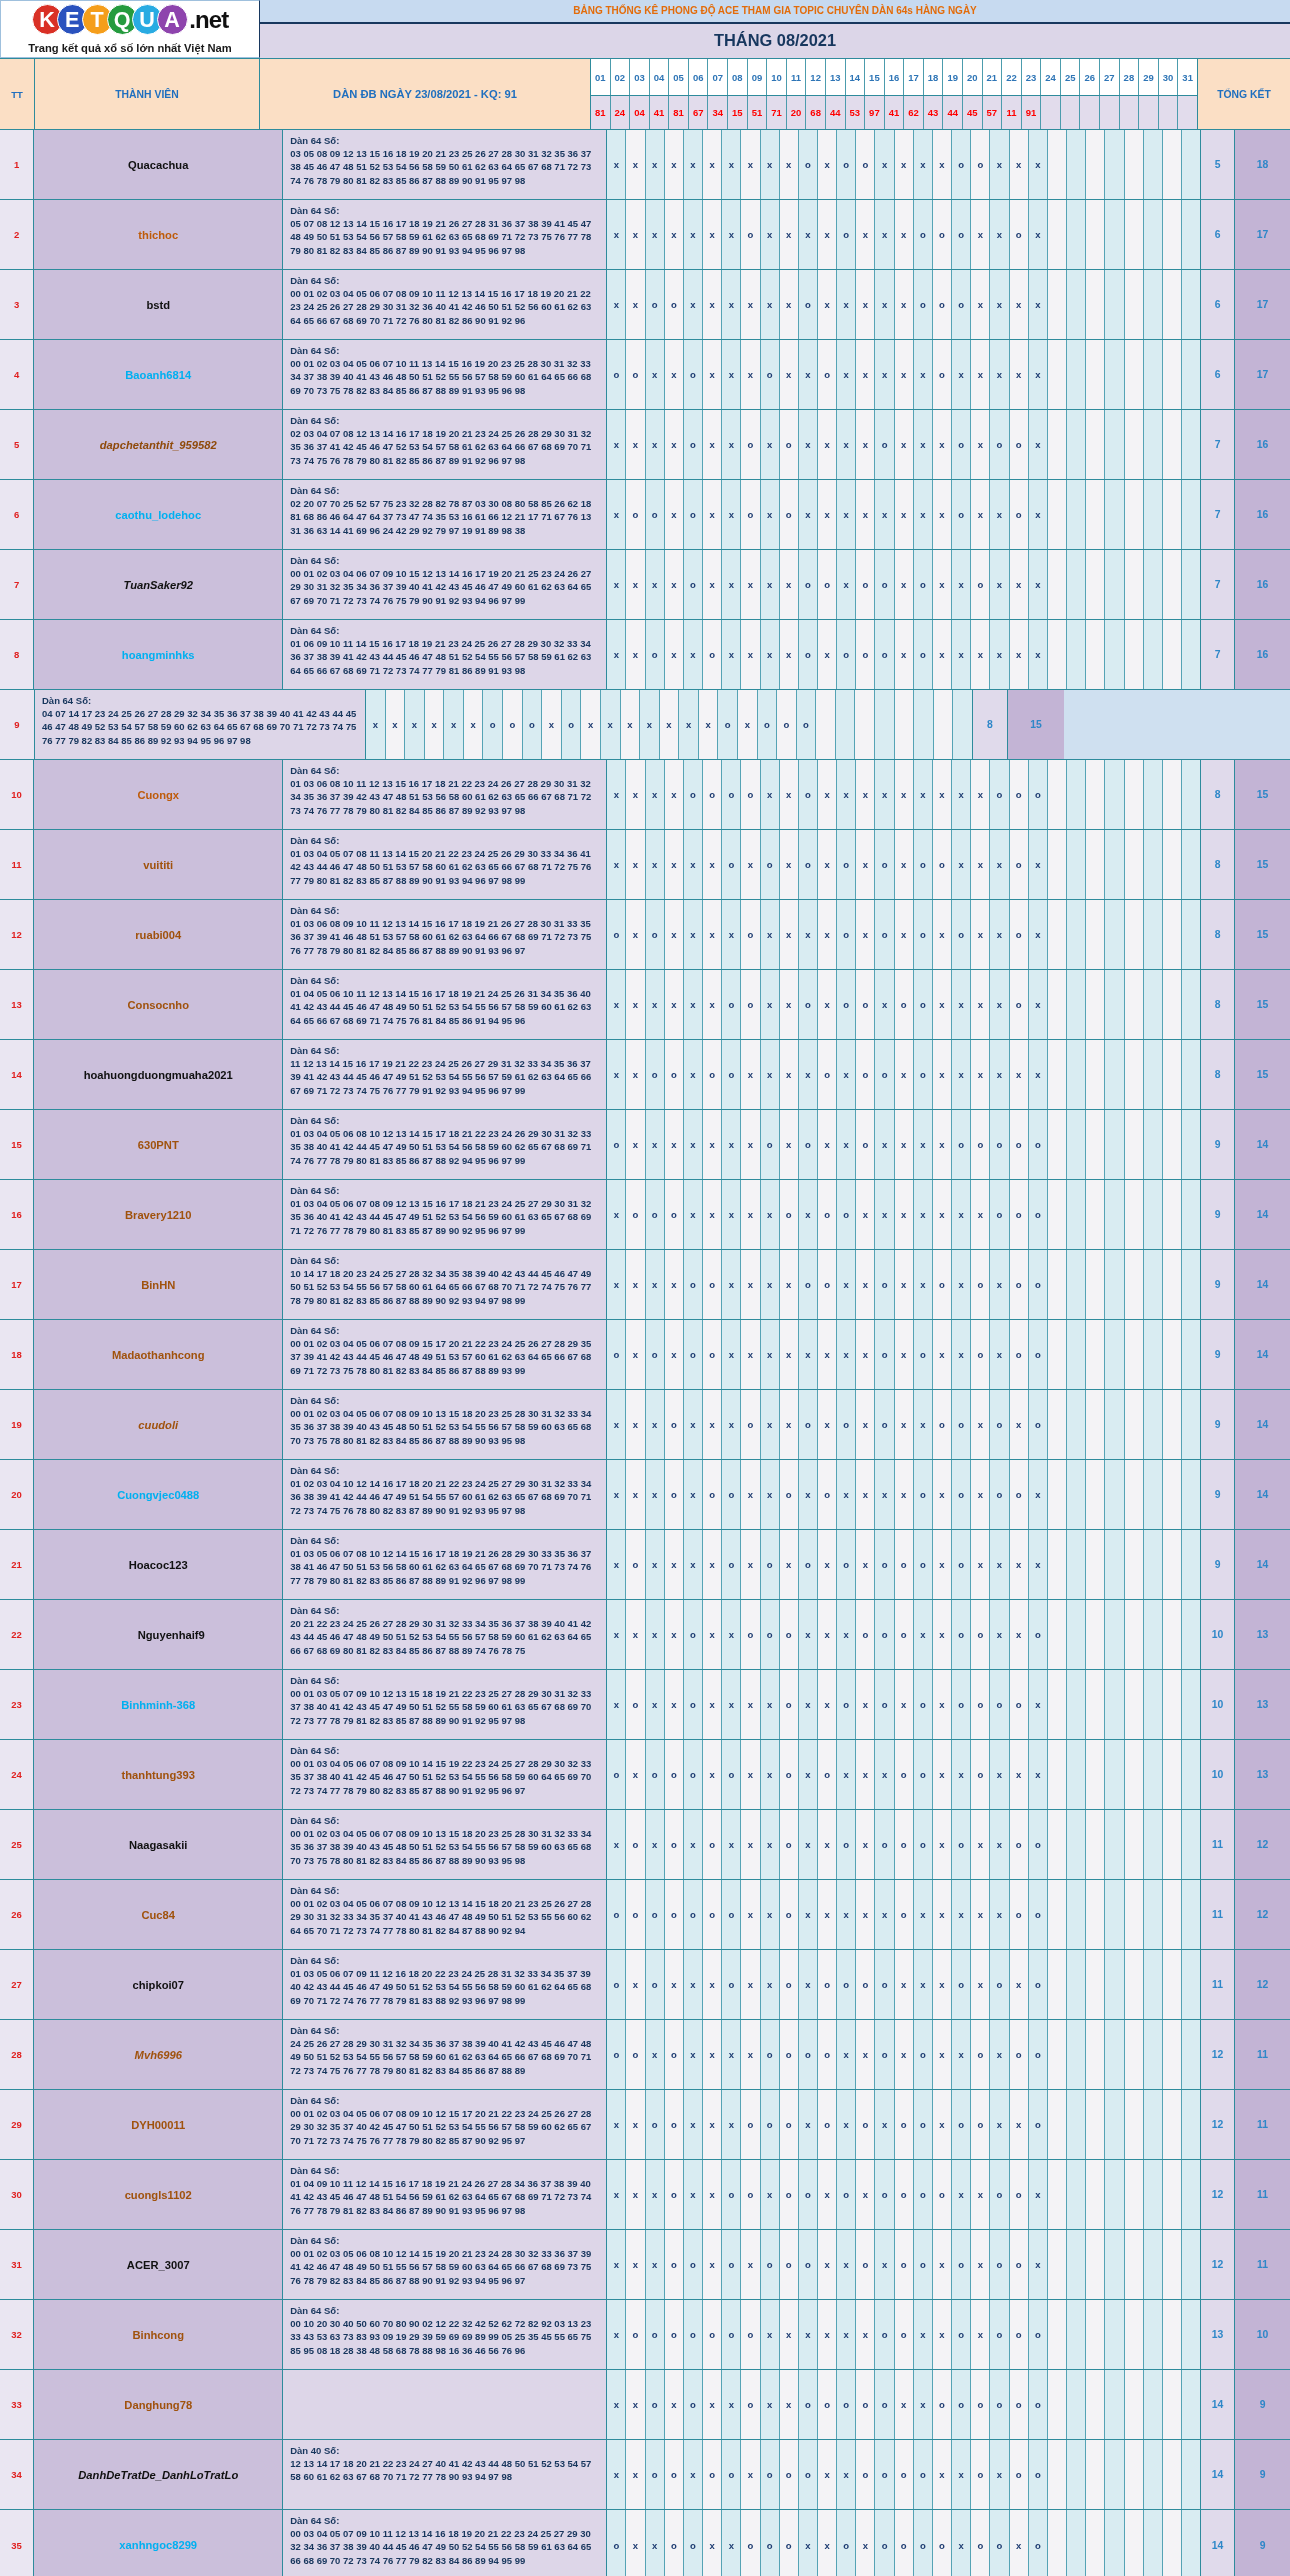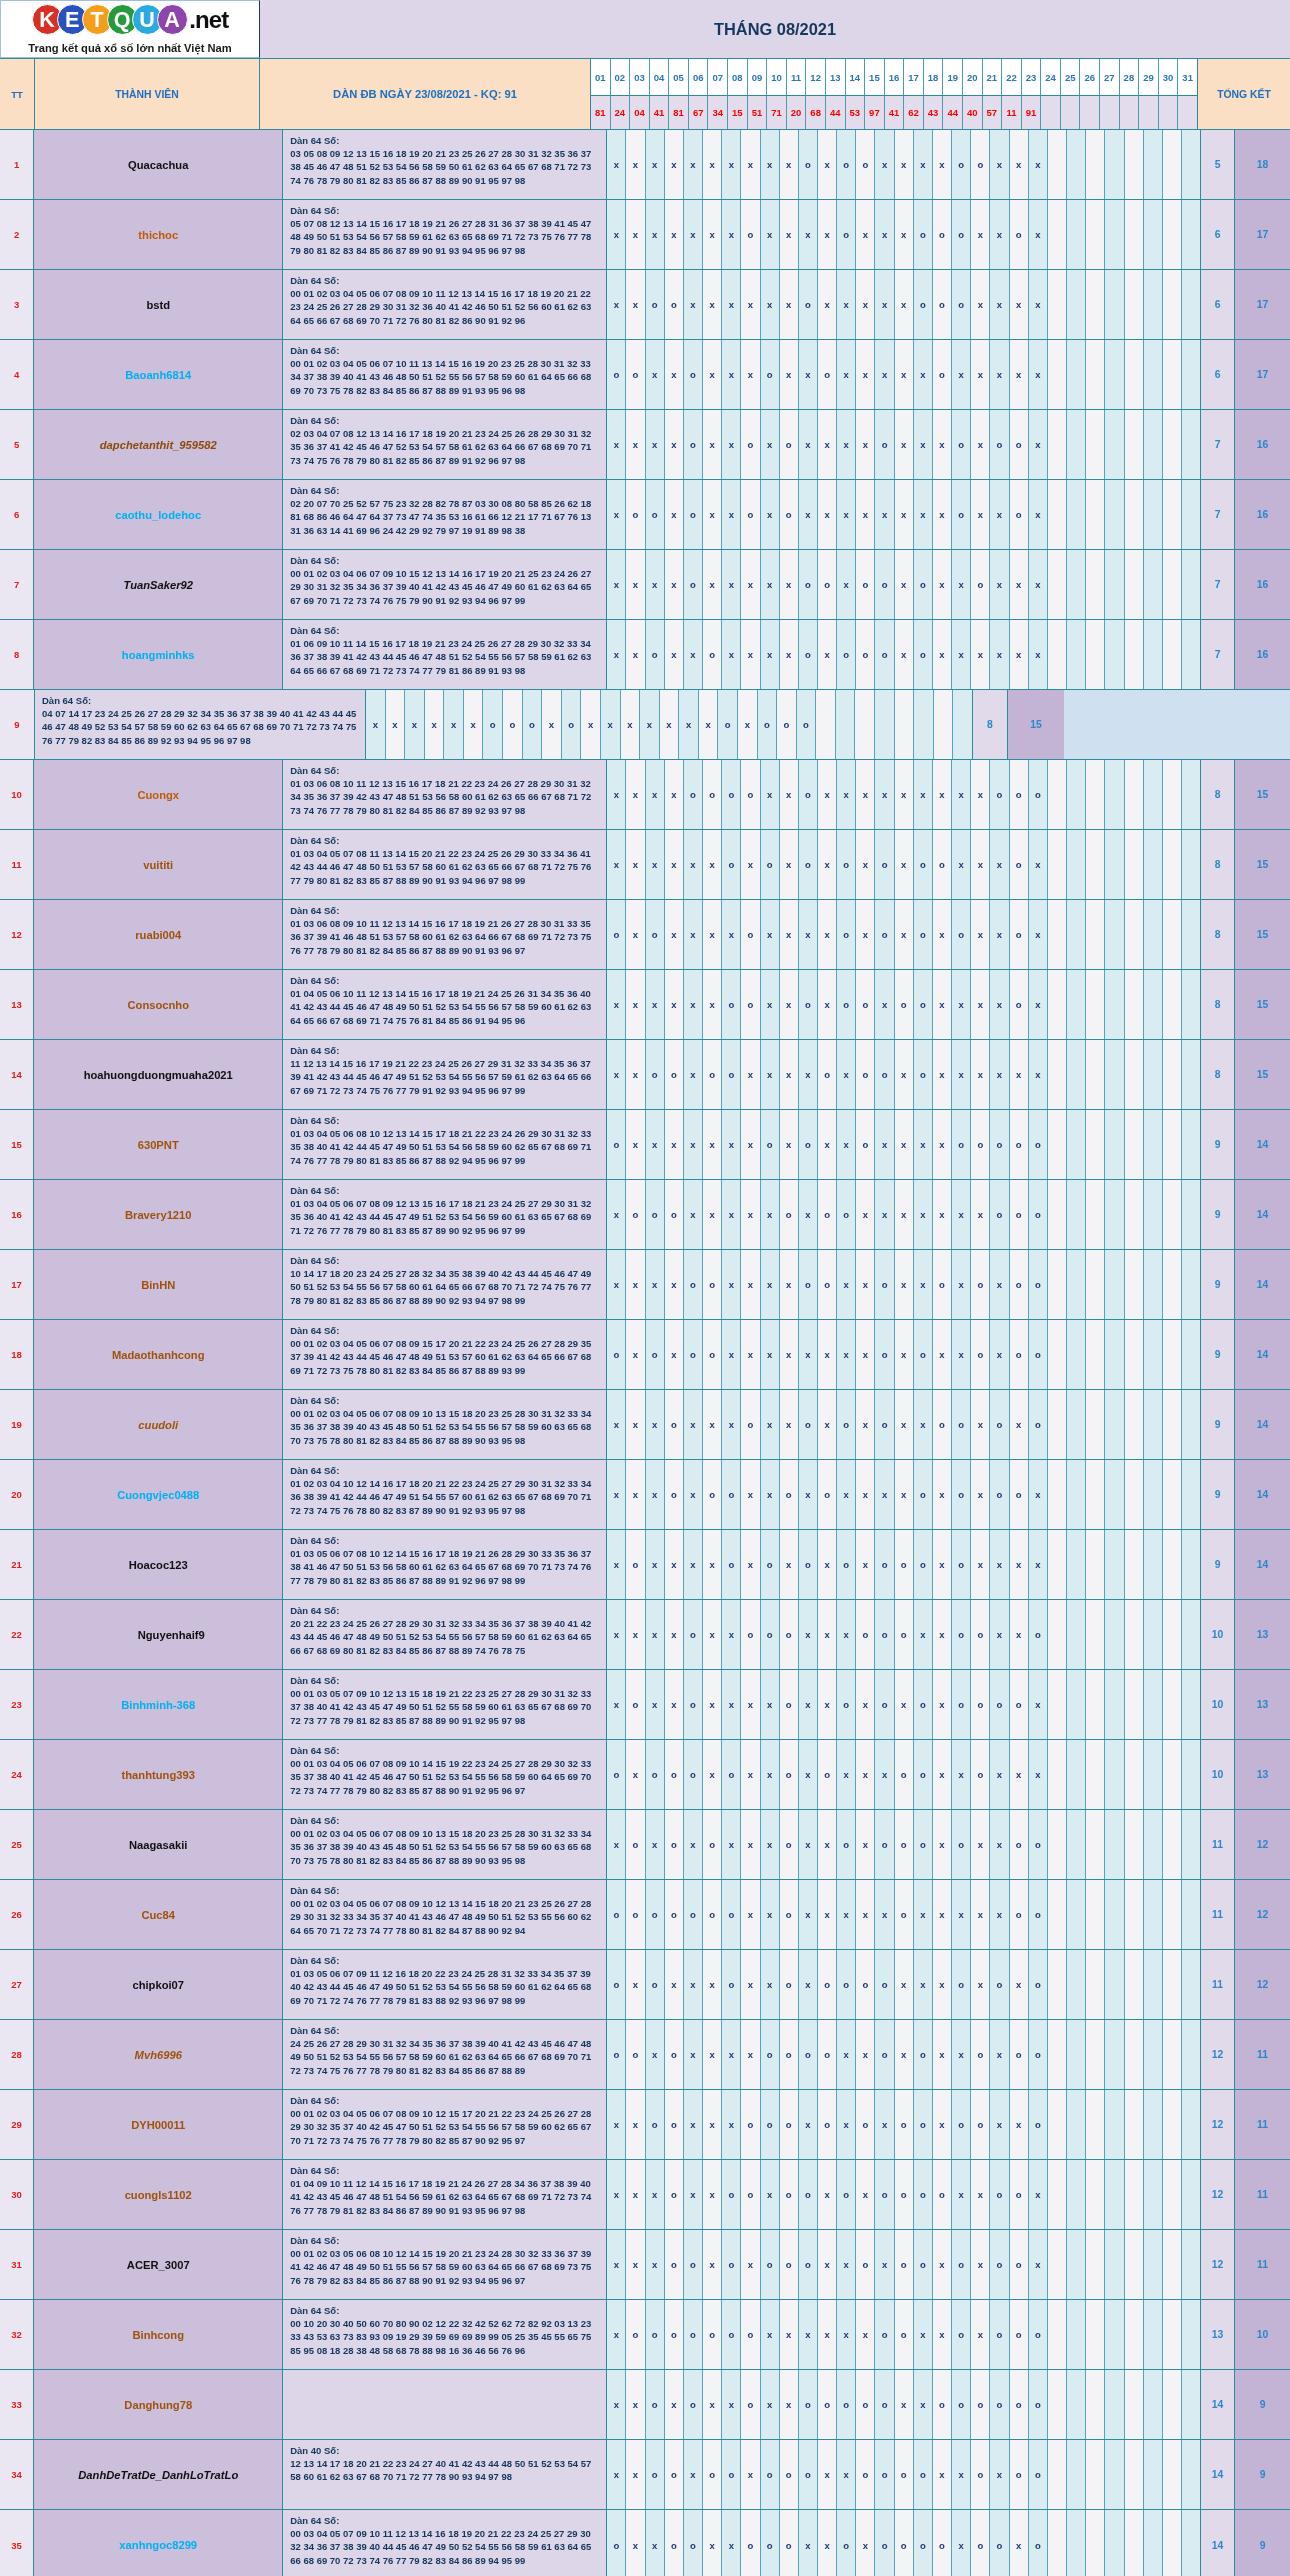--- a/index.html
+++ b/index.html
@@ -69,20 +69,21 @@
           <span class="lcircle" style="background: rgb(42, 82, 190);">E</span>
           <span class="lcircle" style="background: rgb(245, 158, 27);">T</span>
           <span class="lcircle" style="background: rgb(37, 155, 62);">Q</span>
           <span class="lcircle" style="background: rgb(41, 171, 226);">U</span>
           <span class="lcircle" style="background: rgb(142, 68, 173);">A</span>
           <span class="logo-net">.net</span>
       </div>
       <div class="tagline">Trang kết quả xổ số lớn nhất Việt Nam</div>
     </div>
     <div class="top-right">
+      <div class="title-bar">BẢNG THỐNG KÊ PHONG ĐỘ ACE THAM GIA TOPIC CHUYÊN DÀN 64s HÀNG NGÀY</div>
       <div class="month-bar">THÁNG 08/2021</div>
     </div>
   </div>
 
   <div class="thead">
     <div class="h-cell h-tt">TT</div>
     <div class="h-cell h-member">THÀNH VIÊN</div>
     <div class="h-cell h-dan">DÀN ĐB NGÀY 23/08/2021 - KQ: 91</div>
     <div class="h-days">
       <div class="day-header-row">
@@ -131,21 +132,21 @@
           <div class="rc">71</div>
           <div class="rc">20</div>
           <div class="rc">68</div>
           <div class="rc">44</div>
           <div class="rc">53</div>
           <div class="rc">97</div>
           <div class="rc">41</div>
           <div class="rc">62</div>
           <div class="rc">43</div>
           <div class="rc">44</div>
-          <div class="rc">40</div>
+          <div class="rc">45</div>
           <div class="rc">57</div>
           <div class="rc">11</div>
           <div class="rc">91</div>
           <div class="rc"></div>
           <div class="rc"></div>
           <div class="rc"></div>
           <div class="rc"></div>
           <div class="rc"></div>
           <div class="rc"></div>
           <div class="rc"></div>

